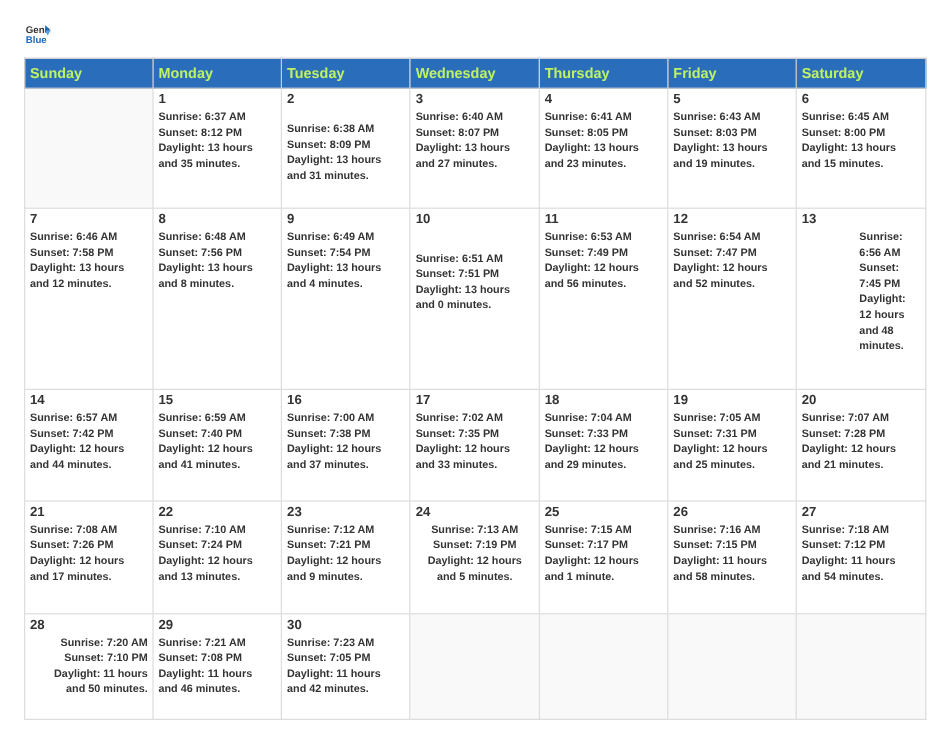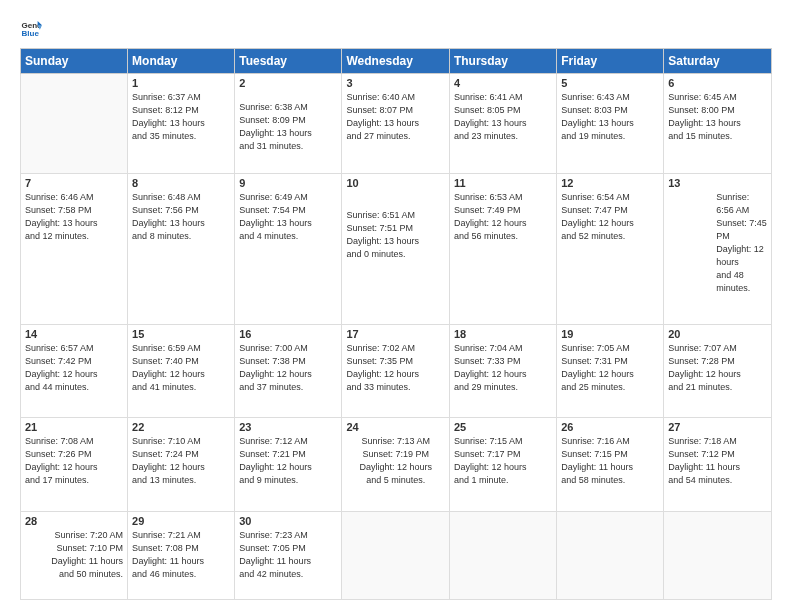--- a/index.html
+++ b/index.html
@@ -46,21 +46,21 @@
       color: #555;
       margin-top: 2px;
     }
     .calendar {
       width: 100%;
       border-collapse: collapse;
       flex: 1;
     }
     .calendar th {
       background: #2a6ebb;
-      color: #ffffff;
+      color: #bef264;
       font-size: 12px;
       font-weight: bold;
       padding: 5px 4px;
       text-align: left;
       border: 1px solid #ccc;
     }
     .calendar td {
       border: 1px solid #ddd;
       vertical-align: top;
       padding: 3px 4px;
@@ -76,20 +76,21 @@
     .day-number {
       font-size: 11px;
       font-weight: bold;
       margin-bottom: 2px;
       display: block;
     }
     .day-info {
       font-size: 9px;
       line-height: 1.45;
       color: #333;
+      font-weight: bold;
     }
     .last-row td {
       height: 68px;
     }
   </style>
 </head>
 <body>
 
 <div class="page">
   <div class="header">

